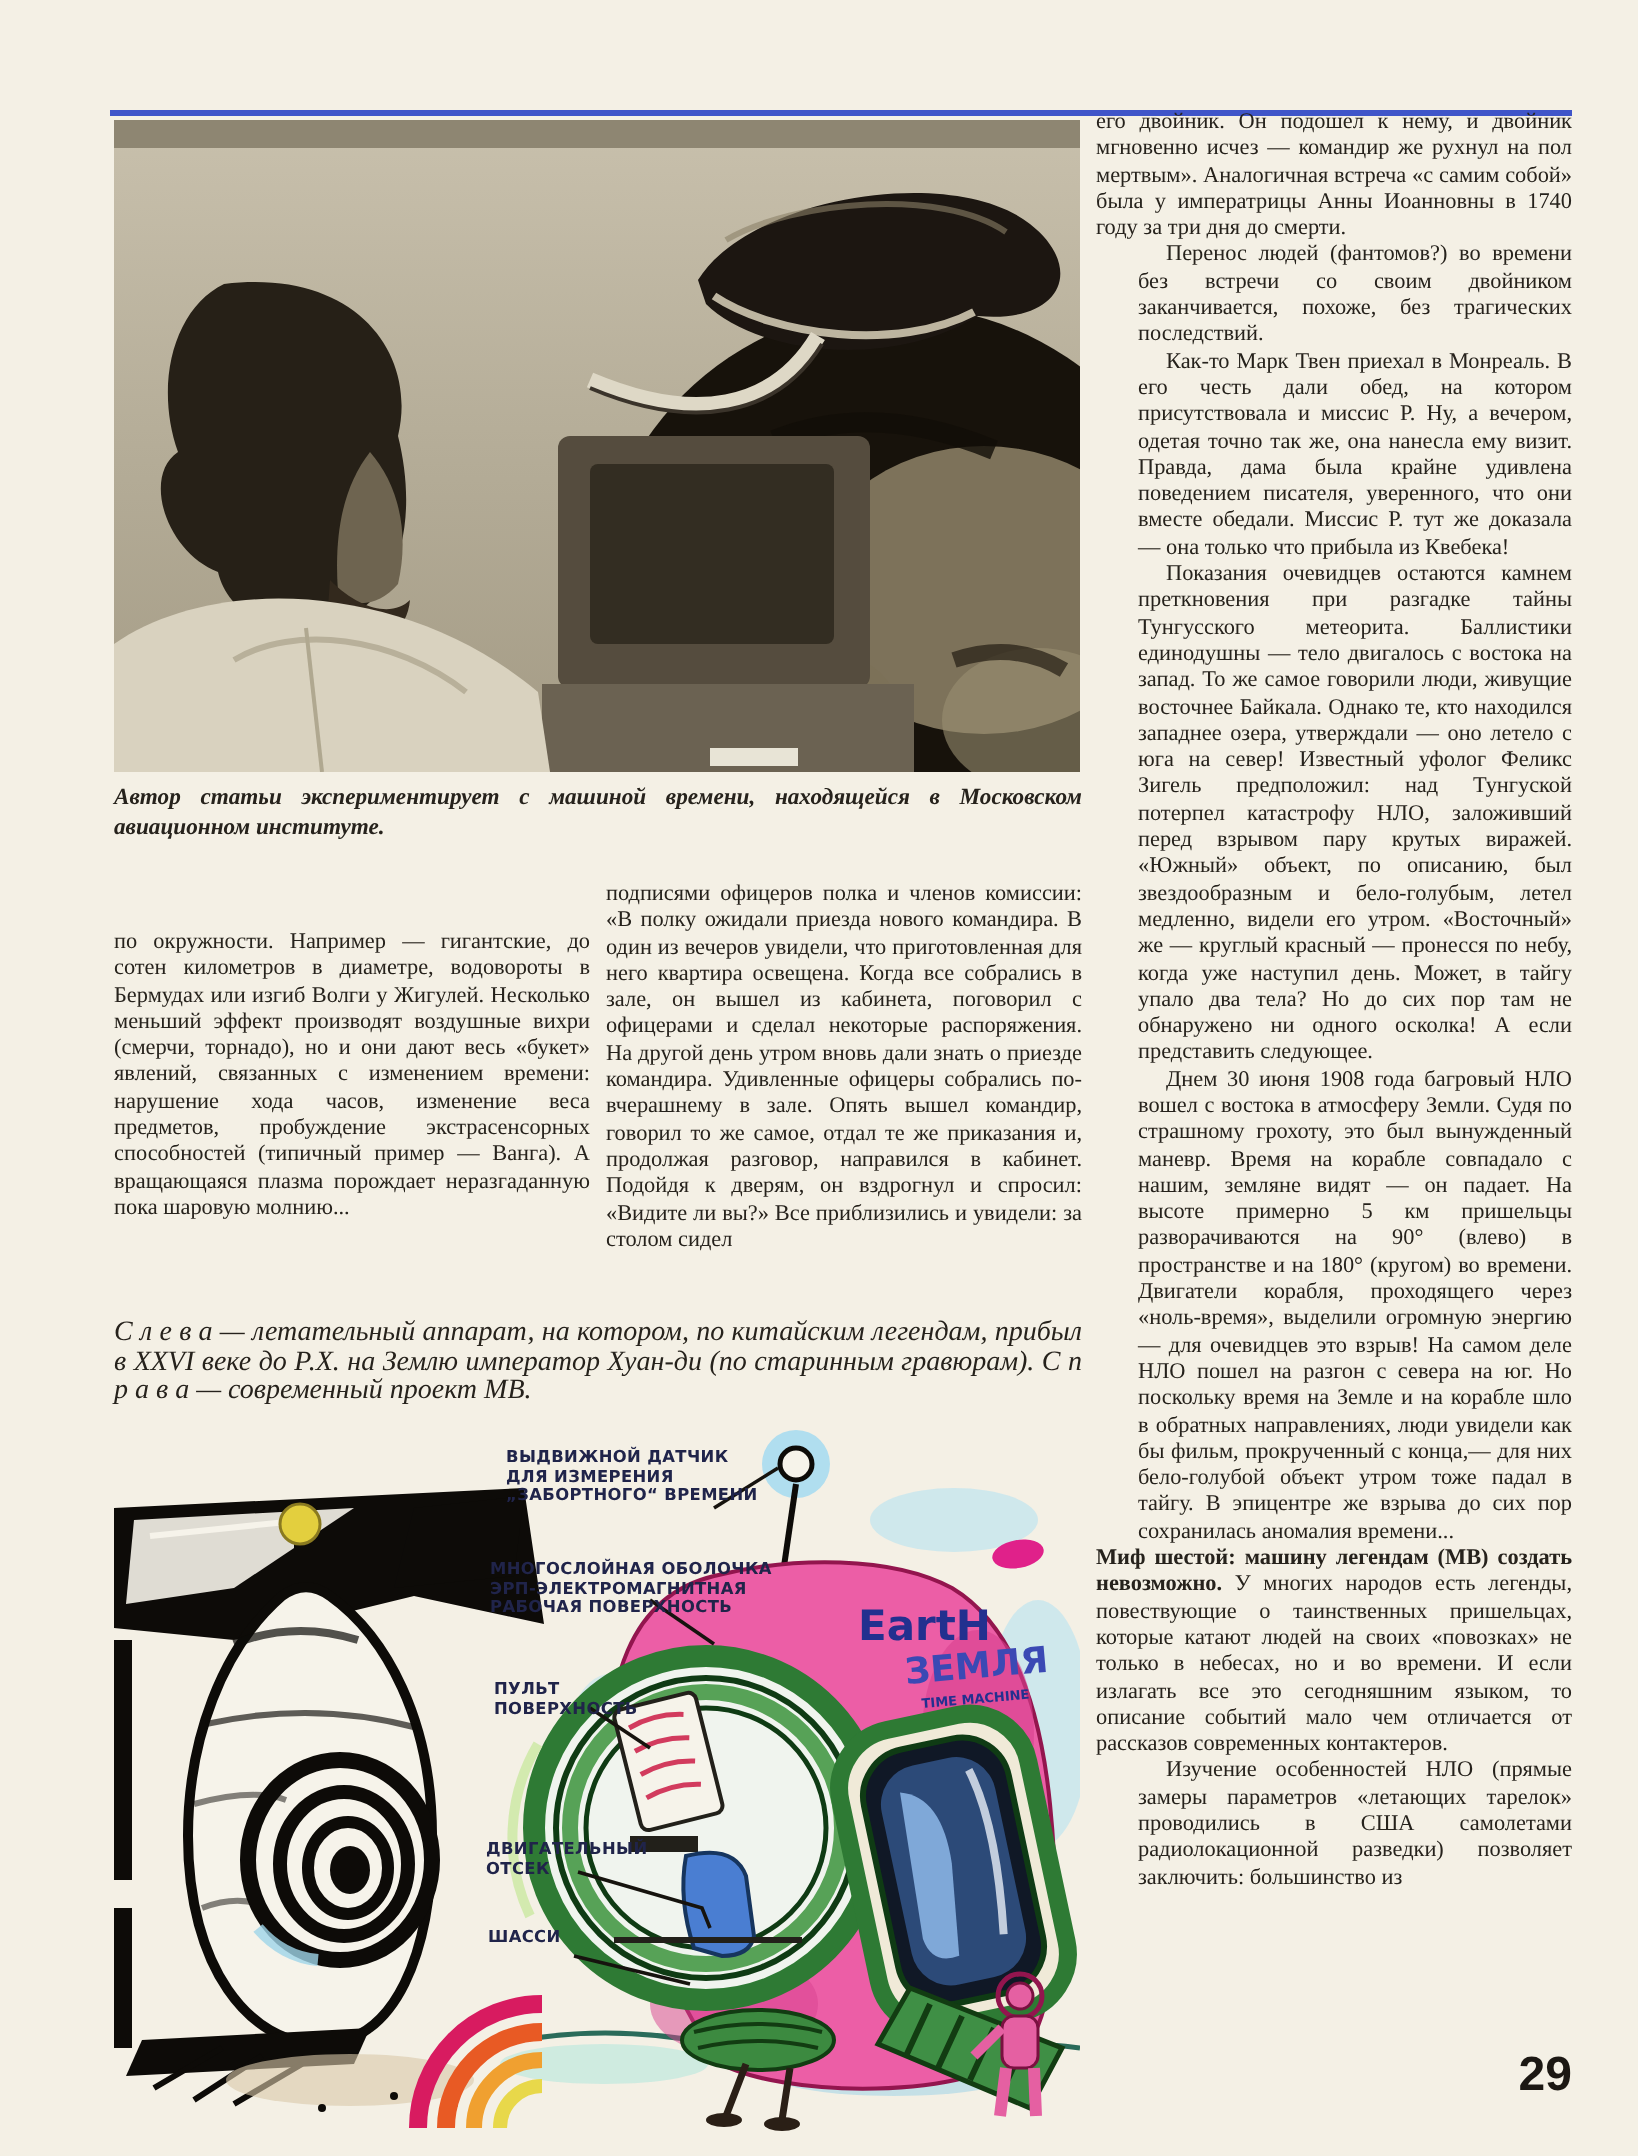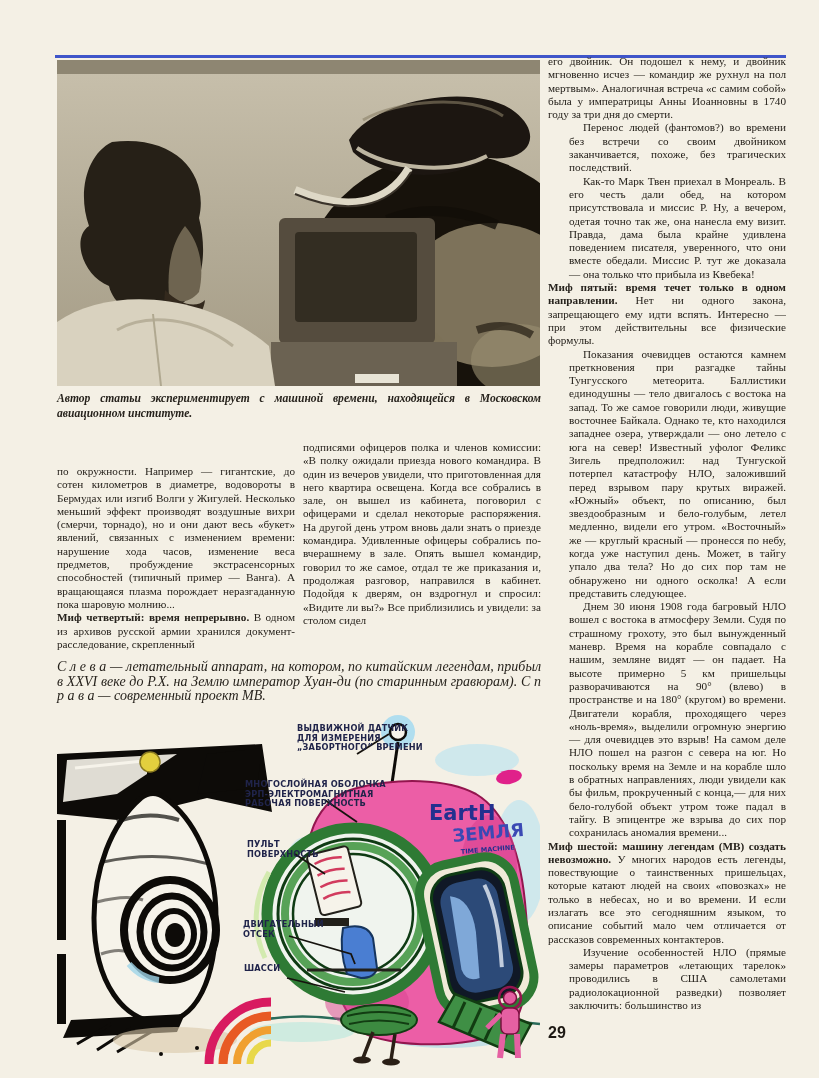--- a/index.html
+++ b/index.html
@@ -31,22 +31,22 @@
     font-size:8.2px; line-height:9.6px; color:#20244a; white-space:pre-line; letter-spacing:.2px;
   }
   .right-col {
     position:absolute; left:548px; top:55px; width:238px; height:965px; overflow:hidden;
     font-size:11.2px; line-height:13.3px; text-align:justify;
   }
   p.para { margin:0; }
   p.indent { text-indent:14px;margin-left:21px; }
   b.lead { font-weight:bold; }
   .page-number {
-    position:absolute; left:548px; top:1024px; width:238px; text-align:left;
-    font-family:"Liberation Sans", sans-serif; font-weight:bold; font-size:16px; color:#1c1813;
+    position:absolute; left:548px; top:1024px; width:238px; text-align:right;
+    font-family:"Liberation Sans", sans-serif; font-weight:bold; font-size:24px; color:#1c1813;
   }
   svg text { user-select:none; }
 </style>
 </head>
 <body>
 
 <div class="page">
 
   <div class="top-rule"></div>
 
@@ -97,21 +97,20 @@
         <path d="M60,270 C90,252 140,258 176,286" stroke="#b8b09a" stroke-width="3" fill="none"></path>
         <path d="M96,254 L104,326" stroke="#b0a890" stroke-width="2" fill="none"></path>
       </g>
     </svg>
   </div>
 
   <div class="caption1">Автор статьи экспериментирует с машиной времени, находящейся в Московском авиационном институте.</div>
 
   <div class="col col-left">
     <p class="para">по окружности. Например — гигантские, до сотен километров в диаметре, водовороты в Бермудах или изгиб Волги у Жигулей. Несколько меньший эффект производят воздушные вихри (смерчи, торнадо), но и они дают весь «букет» явлений, связанных с изменением времени: нарушение хода часов, изменение веса предметов, пробуждение экстрасенсорных способностей (типичный пример — Ванга). А вращающаяся плазма порождает неразгаданную пока шаровую молнию...</p>
-    <p class="para"><b class="lead">Миф четвертый: время непрерывно.</b><span> В одном из архивов русской армии хранился документ-расследование, скрепленный</span></p>
   </div>
 
   <div class="col col-mid">
     <p class="para">подписями офицеров полка и членов комиссии: «В полку ожидали приезда нового командира. В один из вечеров увидели, что приготовленная для него квартира освещена. Когда все собрались в зале, он вышел из кабинета, поговорил с офицерами и сделал некоторые распоряжения. На другой день утром вновь дали знать о приезде командира. Удивленные офицеры собрались по-вчерашнему в зале. Опять вышел командир, говорил то же самое, отдал те же приказания и, продолжая разговор, направился в кабинет. Подойдя к дверям, он вздрогнул и спросил: «Видите ли вы?» Все приблизились и увидели: за столом сидел</p>
   </div>
 
   <div class="caption2">С л е в а — летательный аппарат, на котором, по китайским легендам, прибыл в XXVI веке до Р.Х. на Землю император Хуан-ди (по старинным гравюрам). С п р а в а — современный проект МВ.</div>
 
   <div class="illustration">
     <svg width="483" height="370" viewBox="0 0 483 370">
@@ -220,38 +219,37 @@
         <g stroke="#16130e" stroke-width="1.8" fill="none">
           <path d="M300,52 L332,32"></path>
           <path d="M268,98 L300,120"></path>
           <path d="M238,152 L268,172"></path>
           <path d="M232,234 L294,252 L298,262"></path>
           <path d="M230,276 L288,290"></path>
         </g>
       </g>
     </svg>
 
-    <div class="illo-label" style="left:196px; top:22px;margin-left:44px;">ВЫДВИЖНОЙ ДАТЧИК
+    <div class="illo-label" style="left:196px; top:22px;">ВЫДВИЖНОЙ ДАТЧИК
 ДЛЯ ИЗМЕРЕНИЯ
 „ЗАБОРТНОГО“ ВРЕМЕНИ</div>
     <div class="illo-label" style="left:188px; top:78px;">МНОГОСЛОЙНАЯ ОБОЛОЧКА
 ЭРП-ЭЛЕКТРОМАГНИТНАЯ
 РАБОЧАЯ ПОВЕРХНОСТЬ</div>
     <div class="illo-label" style="left:190px; top:138px;">ПУЛЬТ
 ПОВЕРХНОСТЬ</div>
     <div class="illo-label" style="left:186px; top:218px;">ДВИГАТЕЛЬНЫЙ
 ОТСЕК</div>
     <div class="illo-label" style="left:187px; top:262px;">ШАССИ</div>
   </div>
 
   <div class="right-col">
     <p class="para">его двойник. Он подошел к нему, и двойник мгновенно исчез — командир же рухнул на пол мертвым». Аналогичная встреча «с самим собой» была у императрицы Анны Иоанновны в 1740 году за три дня до смерти.</p>
     <p class="para indent">Перенос людей (фантомов?) во времени без встречи со своим двойником заканчивается, похоже, без трагических последствий.</p>
     <p class="para indent">Как-то Марк Твен приехал в Монреаль. В его честь дали обед, на котором присутствовала и миссис Р. Ну, а вечером, одетая точно так же, она нанесла ему визит. Правда, дама была крайне удивлена поведением писателя, уверенного, что они вместе обедали. Миссис Р. тут же доказала — она только что прибыла из Квебека!</p>
-    <p class="para"><b class="lead">Миф пятый: время течет только в одном направлении.</b><span> Нет ни одного закона, запрещающего ему идти вспять. Интересно — при этом действительны все физические формулы.</span></p>
     <p class="para indent">Показания очевидцев остаются камнем преткновения при разгадке тайны Тунгусского метеорита. Баллистики единодушны — тело двигалось с востока на запад. То же самое говорили люди, живущие восточнее Байкала. Однако те, кто находился западнее озера, утверждали — оно летело с юга на север! Известный уфолог Феликс Зигель предположил: над Тунгуской потерпел катастрофу НЛО, заложивший перед взрывом пару крутых виражей. «Южный» объект, по описанию, был звездообразным и бело-голубым, летел медленно, видели его утром. «Восточный» же — круглый красный — пронесся по небу, когда уже наступил день. Может, в тайгу упало два тела? Но до сих пор там не обнаружено ни одного осколка! А если представить следующее.</p>
     <p class="para indent">Днем 30 июня 1908 года багровый НЛО вошел с востока в атмосферу Земли. Судя по страшному грохоту, это был вынужденный маневр. Время на корабле совпадало с нашим, земляне видят — он падает. На высоте примерно 5 км пришельцы разворачиваются на 90° (влево) в пространстве и на 180° (кругом) во времени. Двигатели корабля, проходящего через «ноль-время», выделили огромную энергию — для очевидцев это взрыв! На самом деле НЛО пошел на разгон с севера на юг. Но поскольку время на Земле и на корабле шло в обратных направлениях, люди увидели как бы фильм, прокрученный с конца,— для них бело-голубой объект утром тоже падал в тайгу. В эпицентре же взрыва до сих пор сохранилась аномалия времени...</p>
     <p class="para"><b class="lead">Миф шестой: машину легендам (МВ) создать невозможно.</b><span> У многих народов есть легенды, повествующие о таинственных пришельцах, которые катают людей на своих «повозках» не только в небесах, но и во времени. И если излагать все это сегодняшним языком, то описание событий мало чем отличается от рассказов современных контактеров.</span></p>
     <p class="para indent">Изучение особенностей НЛО (прямые замеры параметров «летающих тарелок» проводились в США самолетами радиолокационной разведки) позволяет заключить: большинство из</p>
   </div>
 
   <div class="page-number">29</div>
 
 </div>
 

